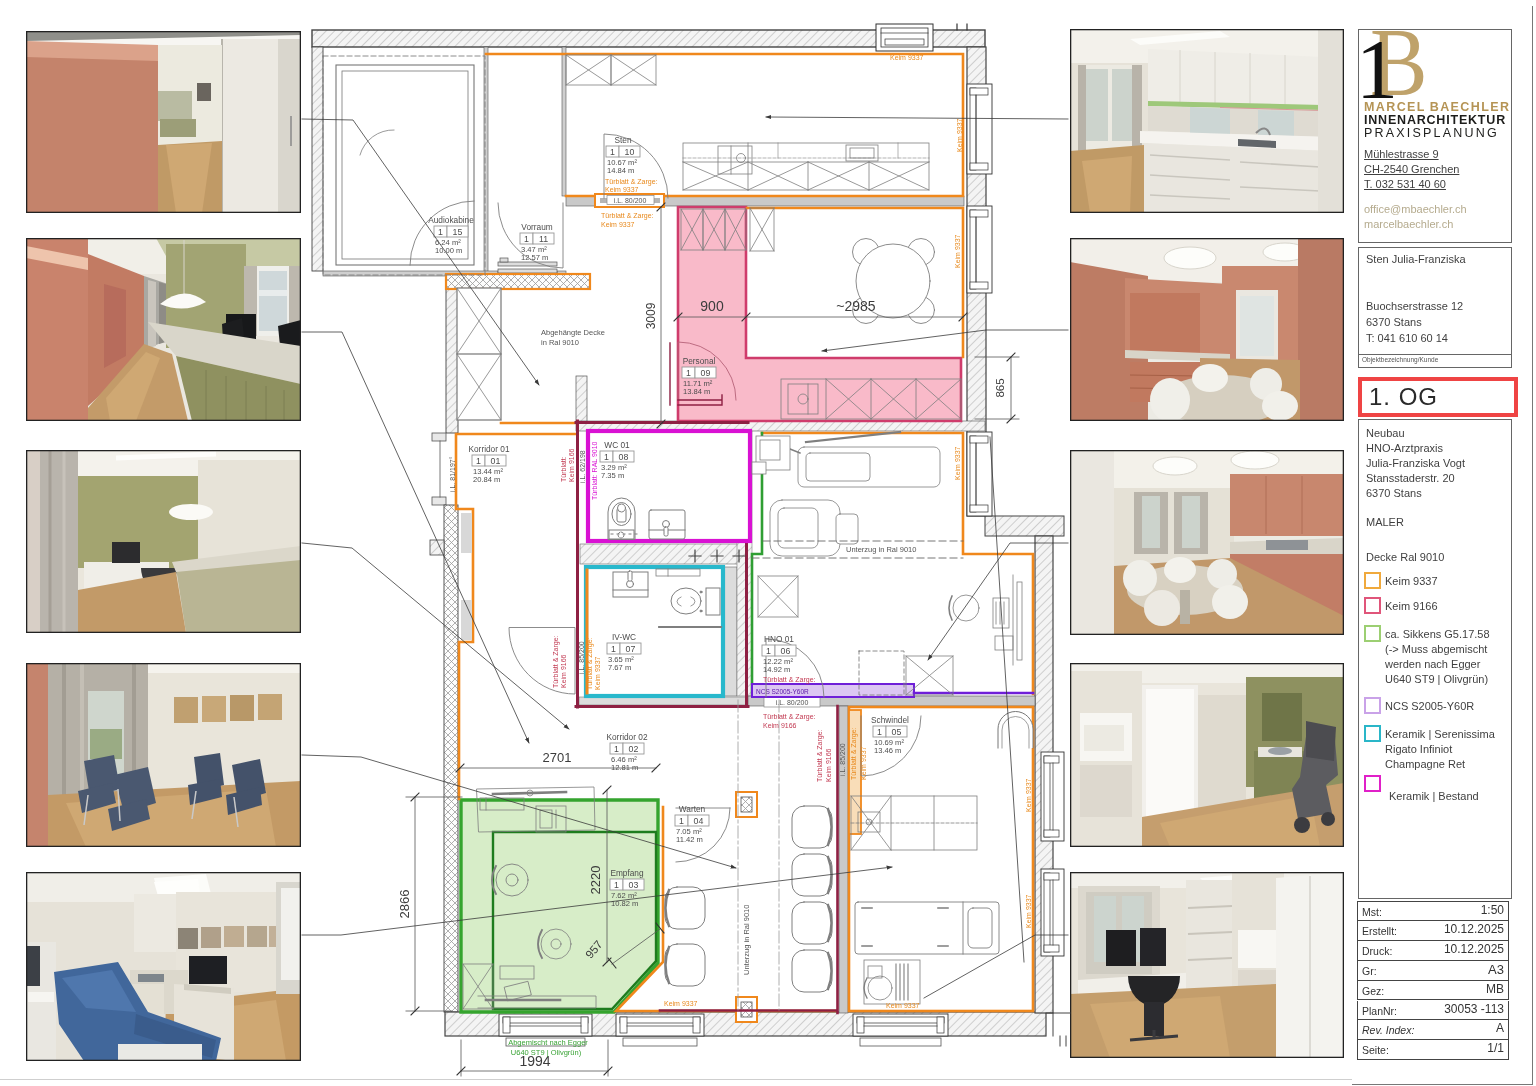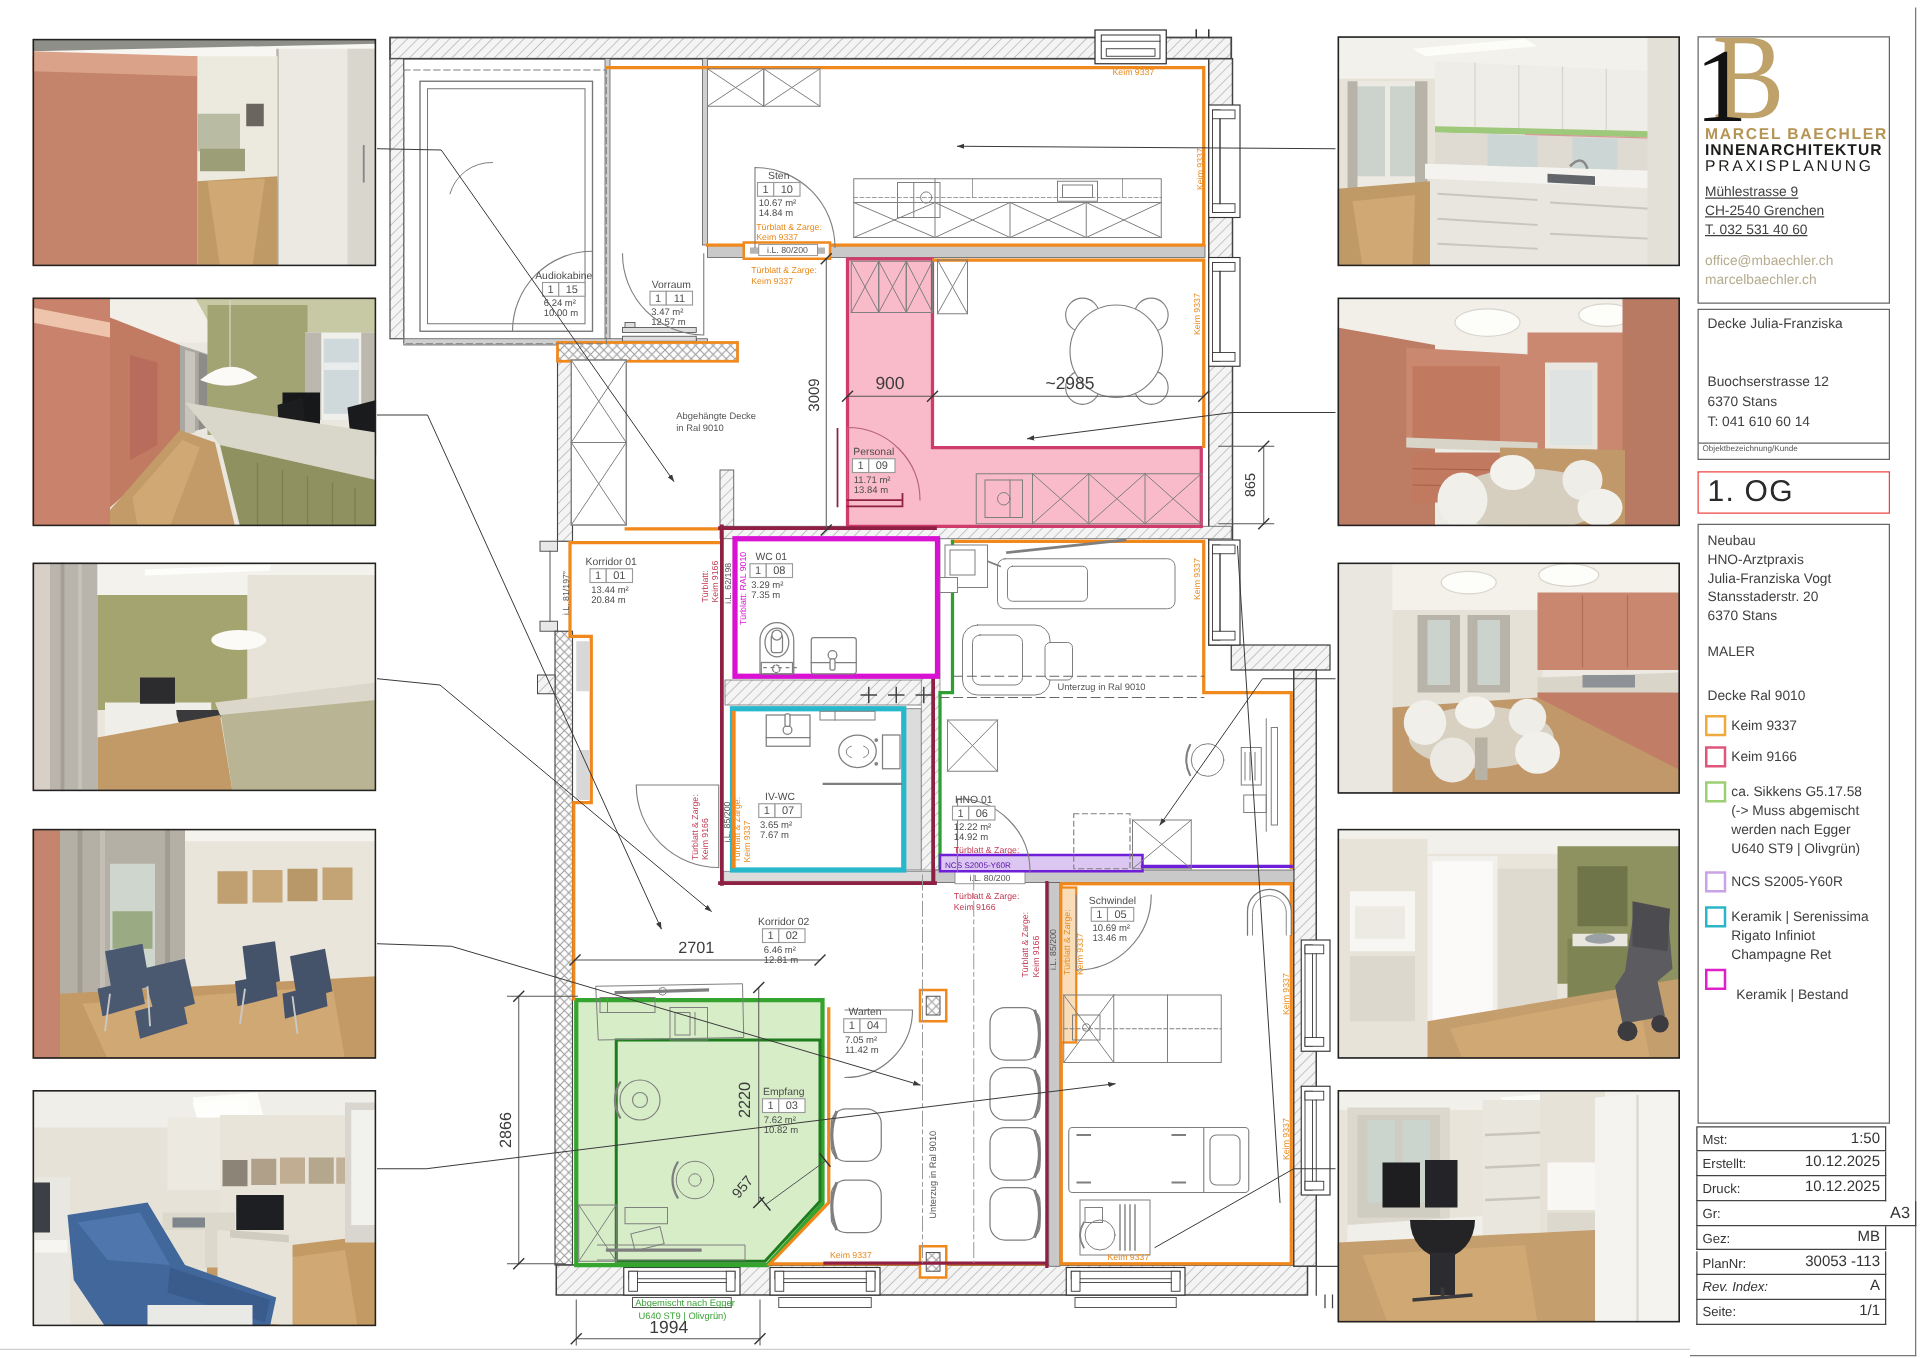--- a/index.html
+++ b/index.html
@@ -1103,28 +1103,28 @@
   <div class="abs" style="left:5px;top:70px;font-size:12.5px;font-weight:bold;color:#b59455;letter-spacing:1.4px;white-space:nowrap;">MARCEL BAECHLER</div>
   <div class="abs" style="left:5px;top:83px;font-size:12.5px;font-weight:bold;color:#1d1d1b;letter-spacing:0.8px;white-space:nowrap;">INNENARCHITEKTUR</div>
   <div class="abs" style="left:5px;top:96px;font-size:12.5px;color:#1d1d1b;letter-spacing:2.2px;white-space:nowrap;">PRAXISPLANUNG</div>
 
   <div class="abs" style="left:5px;top:117px;font-size:11px;color:#3f3f3f;line-height:15px;text-decoration:underline;">Mühlestrasse 9<br>CH-2540 Grenchen<br>T. 032 531 40 60</div>
 
   <div class="abs" style="left:5px;top:172px;font-size:11px;color:#b5ab8e;line-height:15px;">office@mbaechler.ch<br>marcelbaechler.ch</div>
 </div>
 
 <div class="abs" style="left:6px;top:247px;width:152px;height:119px;border:1px solid #666;background:#fff">
-  <div class="abs" style="left:7px;top:5px;font-size:11px;color:#3f3f3f;">Decke Julia-Franziska</div>
+  <div class="abs" style="left:7px;top:5px;font-size:11px;color:#3f3f3f;">Sten Julia-Franziska</div>
   <div class="abs" style="left:7px;top:50px;font-size:11px;color:#3f3f3f;line-height:16px;">Buochserstrasse 12<br>6370 Stans<br>T: 041 610 60 14</div>
   <div class="abs" style="left:0;top:106px;width:152px;height:13px;border-top:1px solid #666;">
     <span class="abs" style="left:3px;top:1px;font-size:6.5px;color:#555;">Objektbezeichnung/Kunde</span>
       </div>
 </div>
 
-<div class="abs" style="left:6px;top:377px;width:152px;height:32px;border:1px solid #ef4444;background:#fff">
+<div class="abs" style="left:6px;top:377px;width:152px;height:32px;border:4px solid #ef4444;background:#fff">
   <span class="abs" style="left:7px;top:2px;font-size:24px;color:#2a2a2a;letter-spacing:1px;">1. OG</span>
 </div>
 
 <div class="abs" style="left:6px;top:419px;width:152px;height:478px;border:1px solid #666;background:#fff">
   <div class="abs" style="left:7px;top:6px;font-size:11px;color:#3f3f3f;line-height:15px;">Neubau<br>HNO-Arztpraxis<br>Julia-Franziska Vogt<br>Stansstaderstr. 20<br>6370 Stans</div>
   <div class="abs" style="left:7px;top:96px;font-size:11px;color:#3f3f3f;">MALER</div>
   <div class="abs" style="left:7px;top:131px;font-size:11px;color:#3f3f3f;">Decke Ral 9010</div>
 
   <div class="abs" style="left:5px;top:152px;width:13px;height:13px;border:2px solid #f0a93c;"></div>
   <div class="abs" style="left:26px;top:155px;font-size:11px;color:#3f3f3f;">Keim 9337</div>
@@ -1151,21 +1151,21 @@
     <span class="abs" style="right:4px;top:1px;font-size:12px;color:#333;">1:50</span>
   </div>
   <div class="abs" style="left:0;top:19.9px;width:152px;height:19.9px;border:1px solid #444;border-top:none;box-sizing:border-box;">
     <span class="abs" style="left:4px;top:4px;font-size:10.5px;color:#333;">Erstellt:</span>
     <span class="abs" style="right:4px;top:1px;font-size:12px;color:#333;">10.12.2025</span>
   </div>
   <div class="abs" style="left:0;top:39.8px;width:152px;height:19.9px;border:1px solid #444;border-top:none;box-sizing:border-box;">
     <span class="abs" style="left:4px;top:4px;font-size:10.5px;color:#333;">Druck:</span>
     <span class="abs" style="right:4px;top:1px;font-size:12px;color:#333;">10.12.2025</span>
   </div>
-  <div class="abs" style="left:0;top:59.7px;width:176px;height:19.9px;border:1px solid #444;border-top:none;box-sizing:border-box;">
+  <div class="abs" style="left:0;top:59.7px;width:152px;height:19.9px;border:1px solid #444;border-top:none;box-sizing:border-box;">
     <span class="abs" style="left:4px;top:4px;font-size:10.5px;color:#333;">Gr:</span>
     <span class="abs" style="right:4px;top:1px;font-size:13px;color:#333;">A3</span>
   </div>
   <div class="abs" style="left:0;top:79.6px;width:152px;height:19.9px;border:1px solid #444;border-top:none;box-sizing:border-box;">
     <span class="abs" style="left:4px;top:4px;font-size:10.5px;color:#333;">Gez:</span>
     <span class="abs" style="right:4px;top:1px;font-size:12px;color:#333;">MB</span>
   </div>
   <div class="abs" style="left:0;top:99.5px;width:152px;height:19.9px;border:1px solid #444;border-top:none;box-sizing:border-box;">
     <span class="abs" style="left:4px;top:4px;font-size:10.5px;color:#333;">PlanNr:</span>
     <span class="abs" style="right:4px;top:1px;font-size:12px;color:#333;">30053 -113</span>

